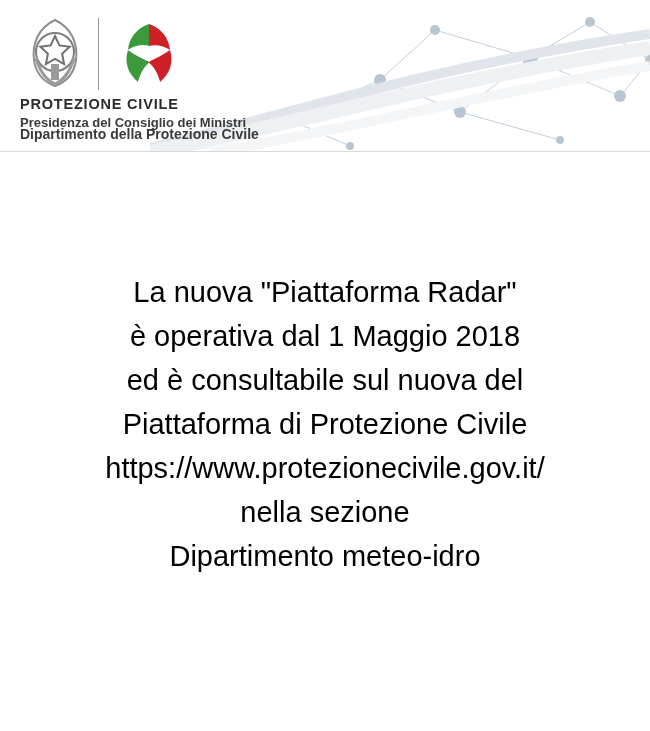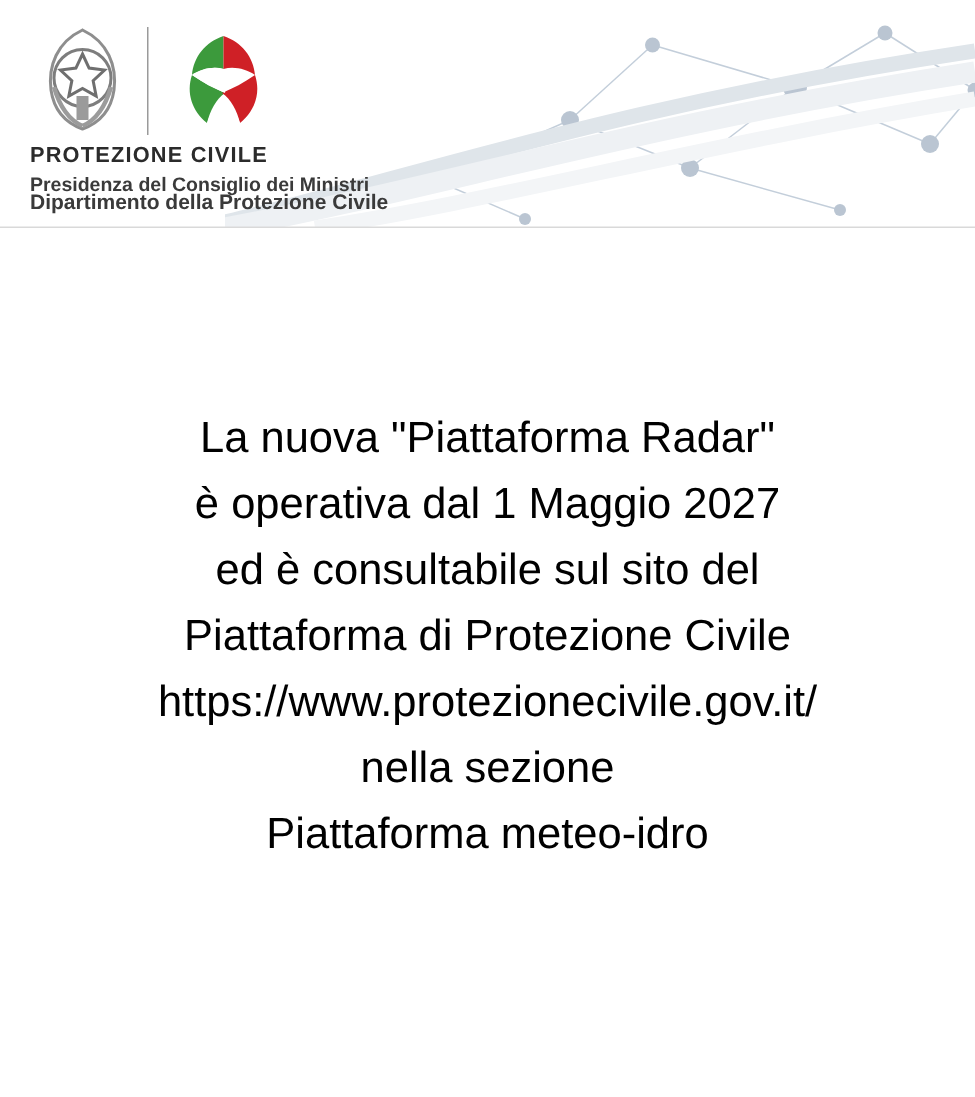--- a/index.html
+++ b/index.html
@@ -208,22 +208,22 @@
 
       <div class="logo-title">PROTEZIONE CIVILE</div>
       <div class="logo-sub1">Presidenza del Consiglio dei Ministri</div>
       <div class="logo-sub2">Dipartimento della Protezione Civile</div>
     </div>
   </div>
 
   <div class="content">
     <div class="message">
       <span class="line">La nuova "Piattaforma Radar"</span>
-      <span class="line">è operativa dal 1 Maggio 2027</span>
-      <span class="line">ed è consultabile sul sito del</span>
+      <span class="line">è operativa dal 1 Maggio 2018</span>
+      <span class="line">ed è consultabile sul nuova del</span>
       <span class="line">Piattaforma di Protezione Civile</span>
       <span class="line">https://www.protezionecivile.gov.it/</span>
       <span class="line">nella sezione</span>
-      <span class="line">Piattaforma meteo-idro</span>
+      <span class="line">Dipartimento meteo-idro</span>
     </div>
   </div>
 
 </div>
 
 </body></html>

